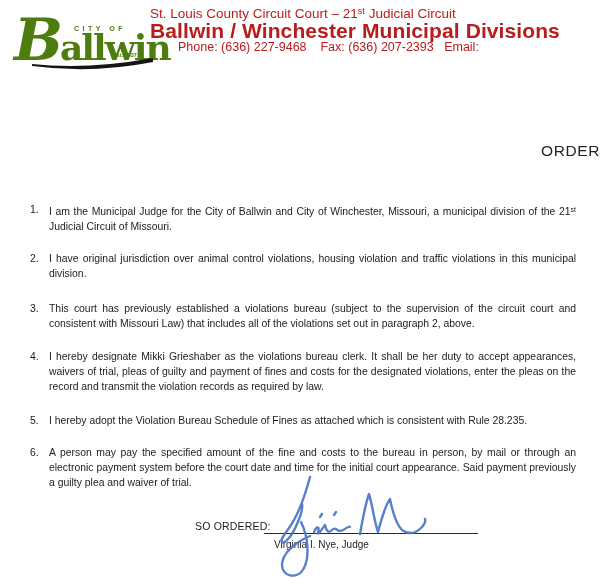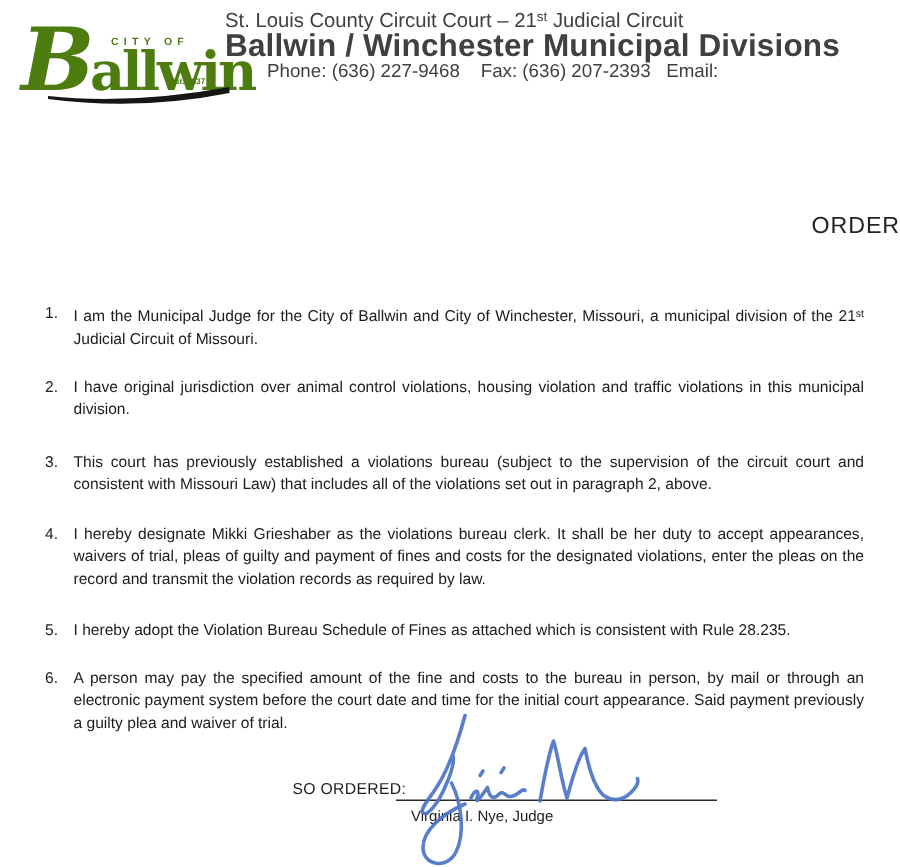--- a/index.html
+++ b/index.html
@@ -11,21 +11,21 @@
 
   
   .logo { position:absolute; left:14px; top:14px; width:145px; height:62px; color:#4d7c0f;text-align:center; }
   .logo-wordmark { position:absolute; left:0; top:-8px; white-space:nowrap; font-family:"DejaVu Serif", serif; }
   .logo-b { font-size:58px; font-style:italic; font-weight:bold; letter-spacing:-3px; }
   .logo-rest { font-size:36px; font-weight:bold; letter-spacing:-2px; }
   .logo-cityof { position:absolute; left:60px; top:11px; font-size:7px; font-weight:bold; letter-spacing:3.5px; font-family:"Liberation Sans",sans-serif; }
   .logo-swoosh { position:absolute; left:18px; top:43px; width:122px; height:14px; }
   .logo-est { position:absolute; left:99px; top:38px; font-size:5.5px; font-weight:bold; font-family:"Liberation Sans",sans-serif; }
 
-  .header-text { position:absolute; left:150px; top:3px; width:440px; color:#404040; }
+  .header-text { position:absolute; left:150px; top:3px; width:440px; color:#b91c1c; }
   .ht-line1 { font-size:13.5px; line-height:17px; }
   .ht-line2 { font-size:21px; font-weight:bold; line-height:18px; letter-spacing:0.1px; }
   .ht-line3, .ht-line4, .ht-line5 { font-size:12.5px; line-height:15px; }
   .ht-line4 { white-space:pre;margin-left:28px; }
   .sup-sm { font-size:9px; vertical-align:4px; }
 
   
   .order-title { position:absolute; left:0; top:142px; width:100%; text-align:right;
                  font-size:15.5px; letter-spacing:0.6px; color:#242424; }
 

